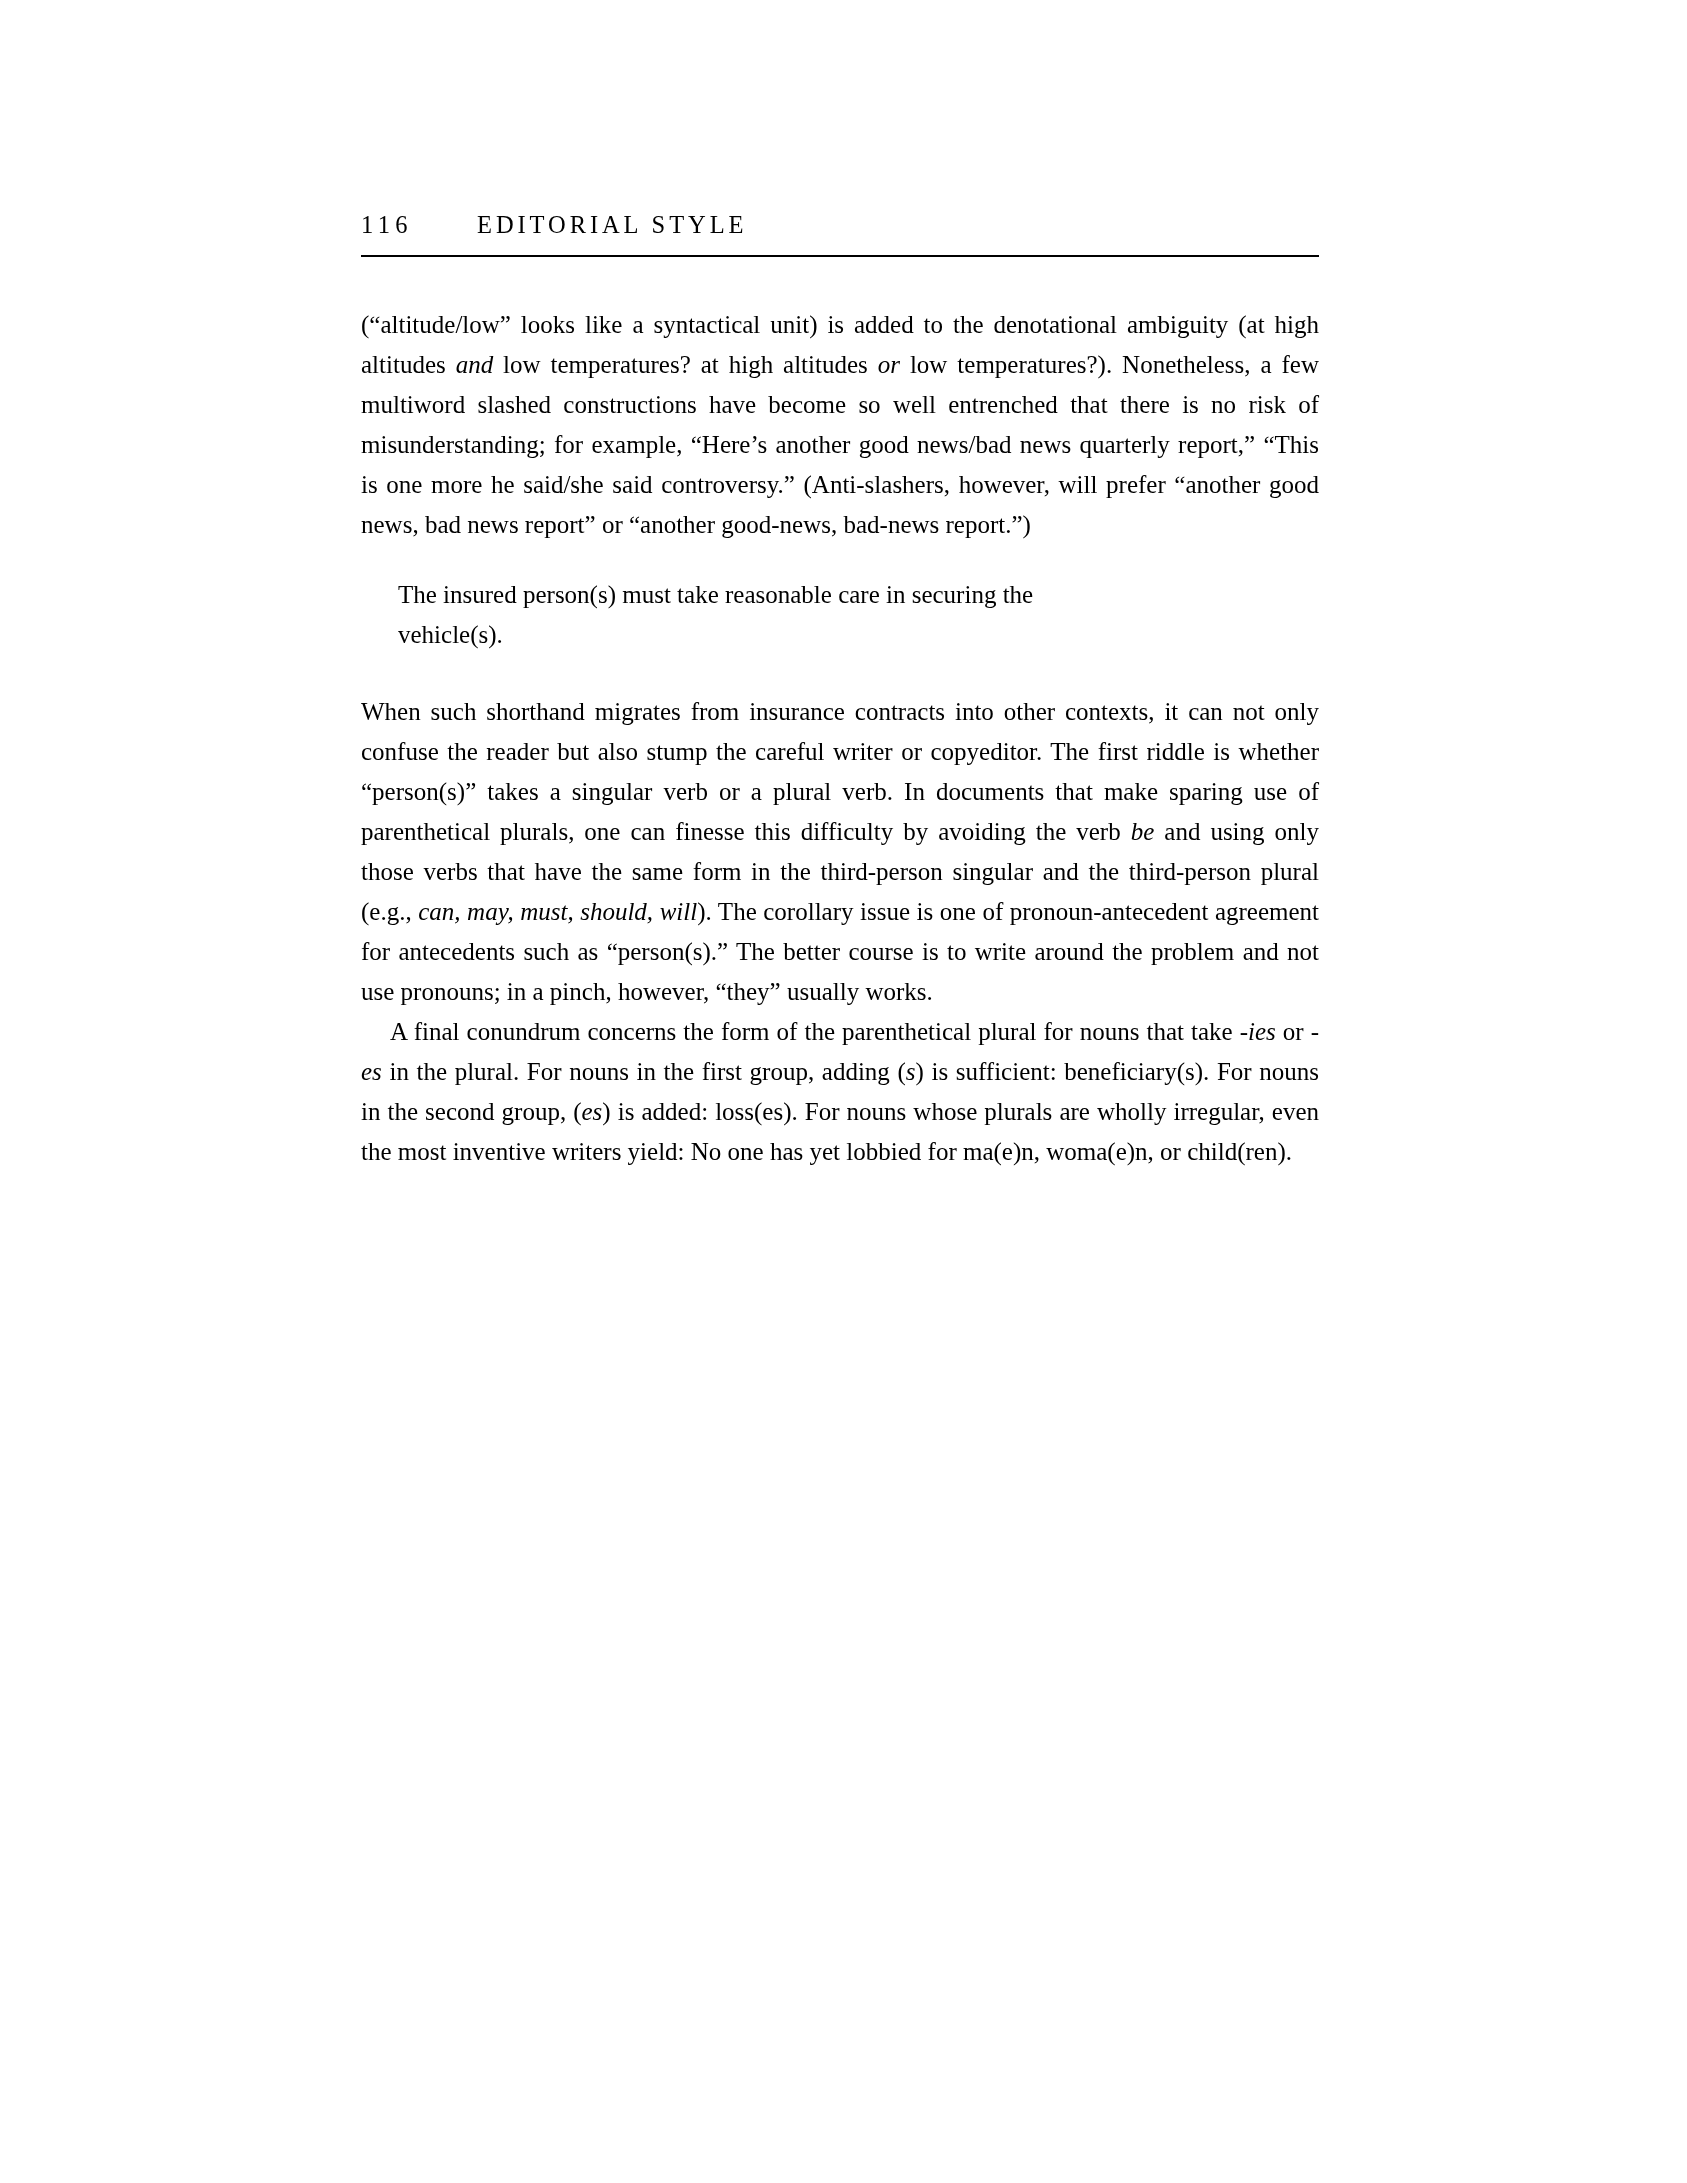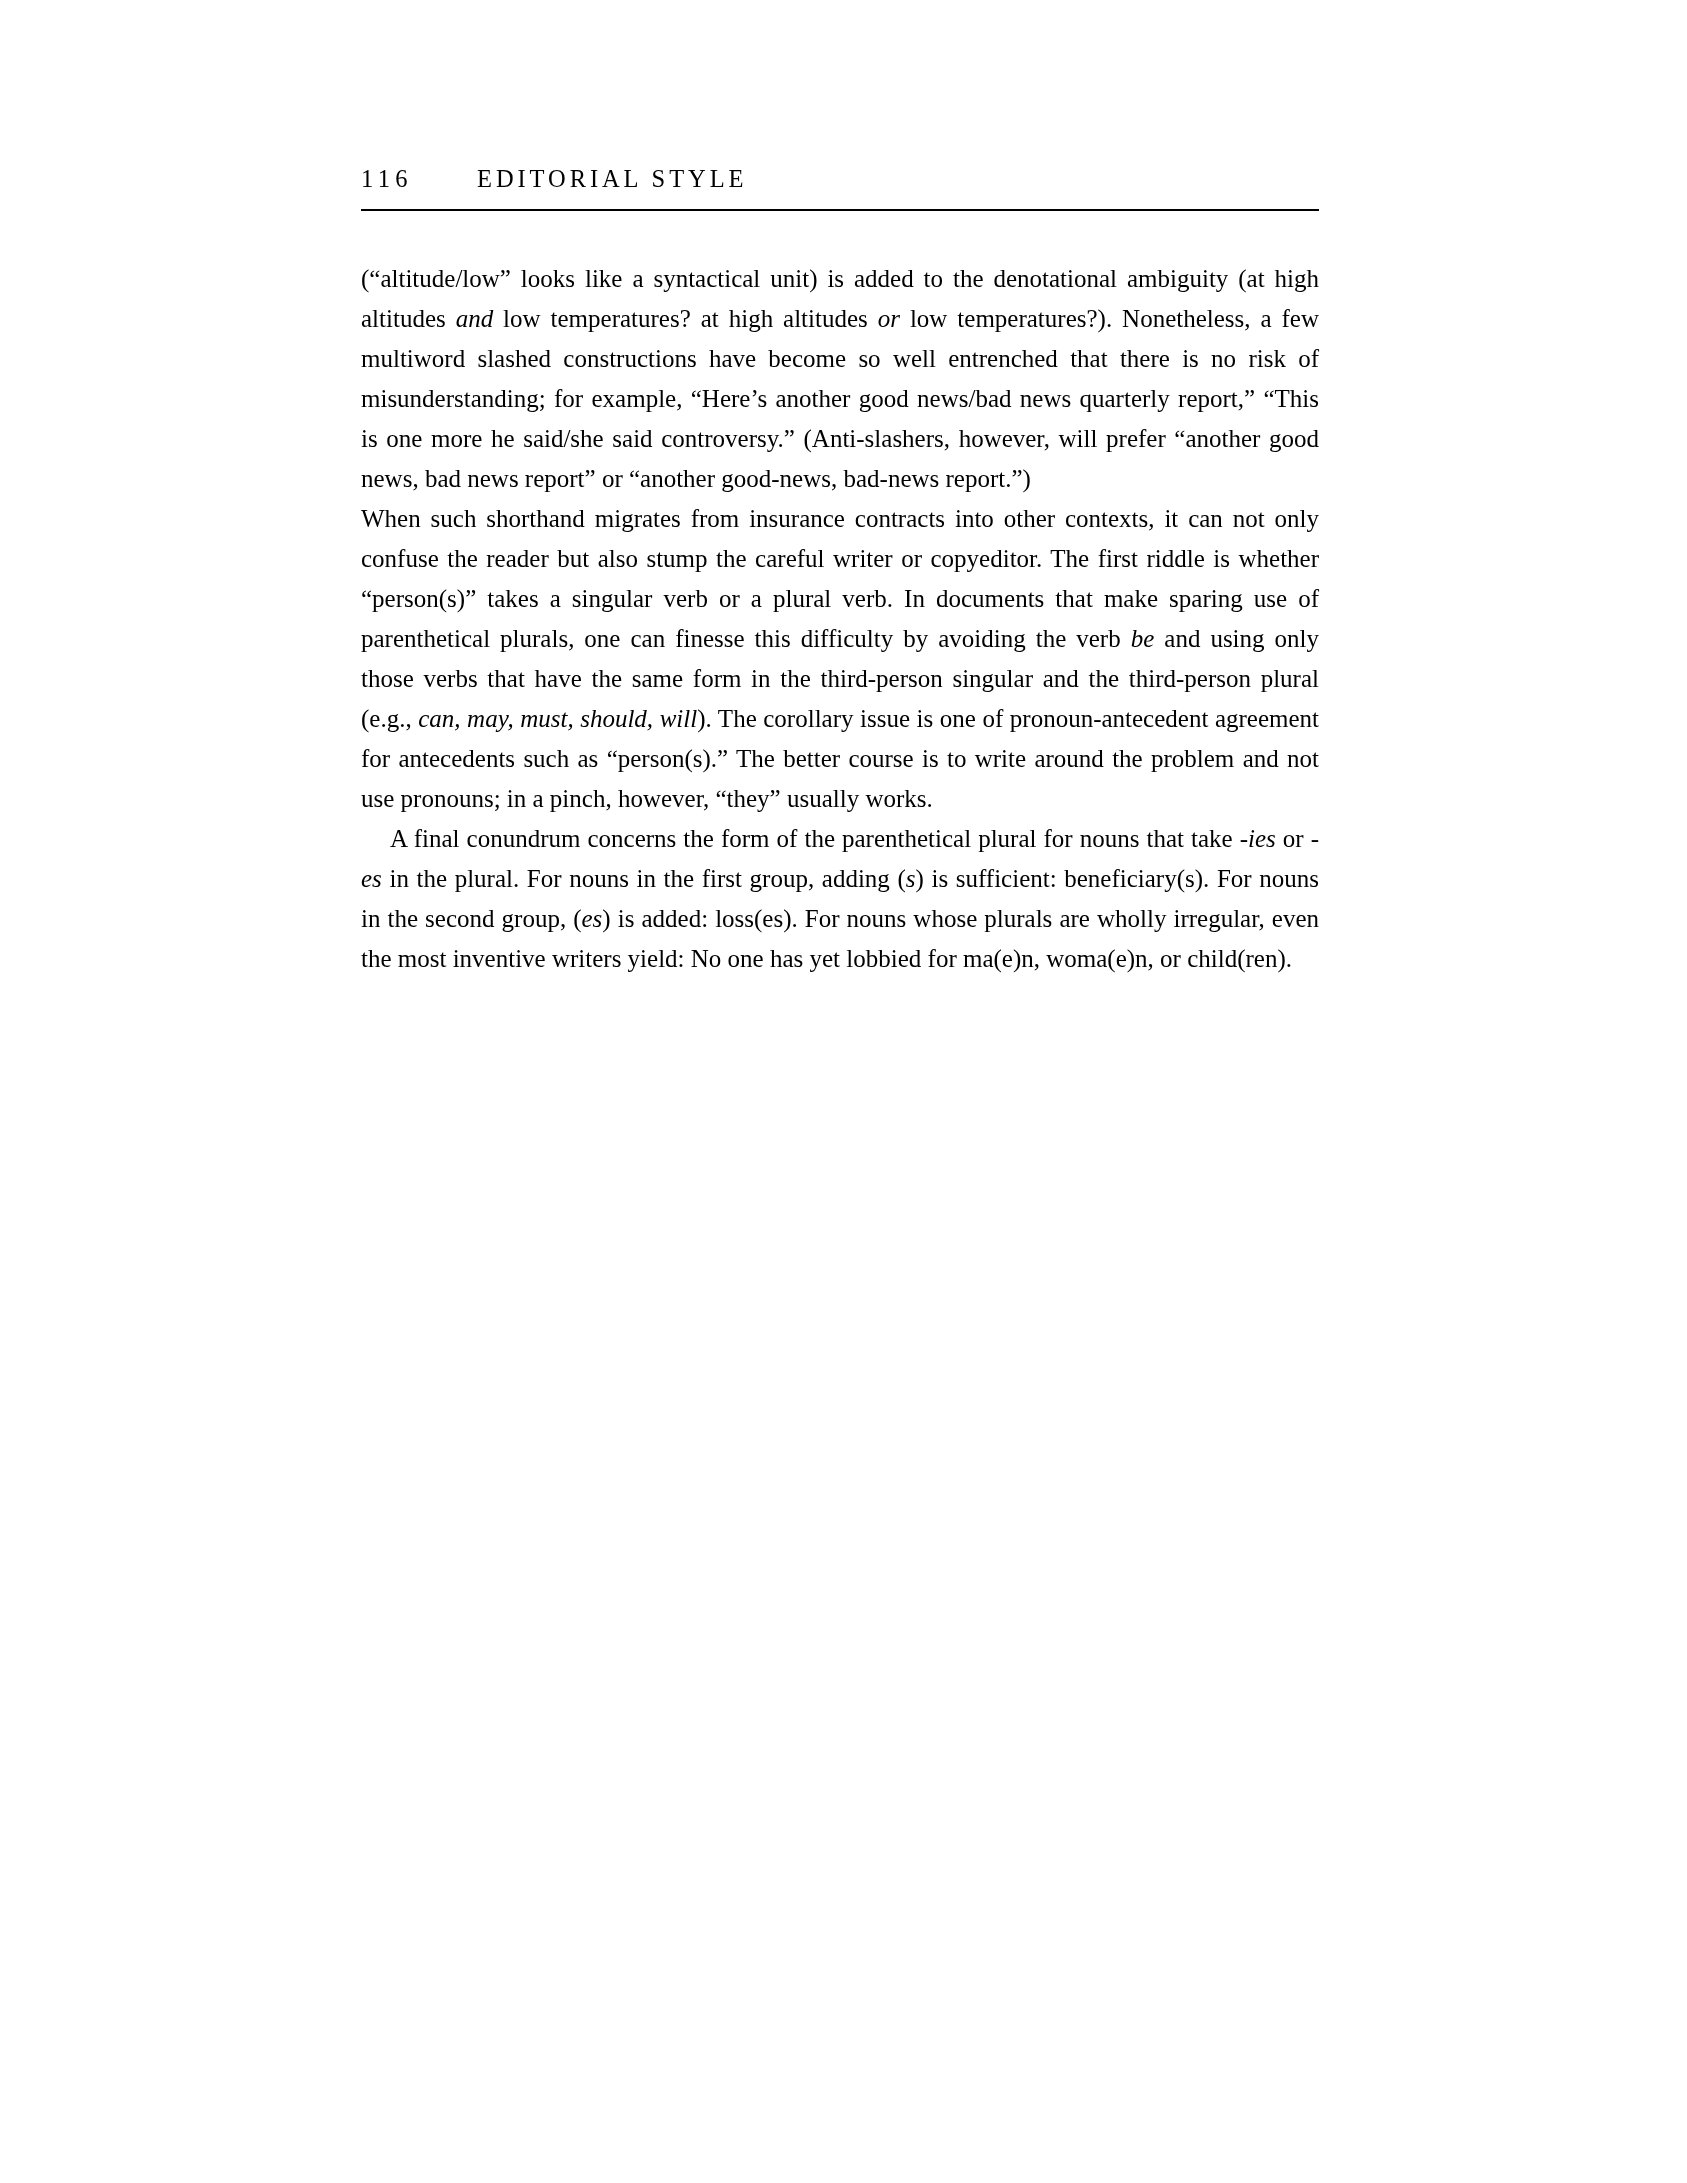--- a/index.html
+++ b/index.html
@@ -19,20 +19,21 @@
     position: absolute;
     left: 361px;
     top: 167px;
     width: 958px;
   }
   .running-header {
     display: flex;
     align-items: flex-start;
     font-size: 24.5px;
     line-height: 1;
+    margin-top: 46px;
   }
   .pagenum {
     letter-spacing: 0.22em;
   }
   .runhead {
     margin-left: 64px;
     letter-spacing: 0.16em;
   }
   .rule {
     border-top: 2.6px solid #000000;
@@ -76,20 +77,21 @@
       <span class="runhead">EDITORIAL STYLE</span>
     </header>
 
     <div class="rule"></div>
 
     <main class="body-text">
 
       <p class="para"><span>(“altitude/low” looks like a syntactical unit) is added to the denotational ambiguity (at high altitudes </span><em>and</em><span> low temperatures? at high altitudes </span><em>or</em><span> low temperatures?). Nonetheless, a few multiword slashed constructions have become so well entrenched that there is no risk of misunderstanding; for example, “Here’s another good news/bad news quarterly report,” “This is one more he said/she said controversy.” (Anti-slashers, however, will prefer “another good news, bad news report” or “another good-news, bad-news report.”)</span></p>
 
 
+      <blockquote class="extract">The insured person(s) must take reasonable care in securing the<br>vehicle(s).</blockquote>
 
       <p class="para"><span>When such shorthand migrates from insurance contracts into other contexts, it can not only confuse the reader but also stump the careful writer or copyeditor. The first riddle is whether “person(s)” takes a singular verb or a plural verb. In documents that make sparing use of parenthetical plurals, one can finesse this difficulty by avoiding the verb </span><em>be</em><span> and using only those verbs that have the same form in the third-person singular and the third-person plural (e.g., </span><em>can, may, must, should, will</em><span>). The corollary issue is one of pronoun-antecedent agreement for antecedents such as “person(s).” The better course is to write around the problem and not use pronouns; in a pinch, however, “they” usually works.</span></p>
 
       <p class="para indented"><span>A final conundrum concerns the form of the parenthetical plural for nouns that take -</span><em>ies</em><span> or -</span><em>es</em><span> in the plural. For nouns in the first group, adding (</span><em>s</em><span>) is sufficient: beneficiary(s). For nouns in the second group, (</span><em>es</em><span>) is added: loss(es). For nouns whose plurals are wholly irregular, even the most inventive writers yield: No one has yet lobbied for ma(e)n, woma(e)n, or child(ren).</span></p>
 
     </main>
   </div>
 </div>
 
 

